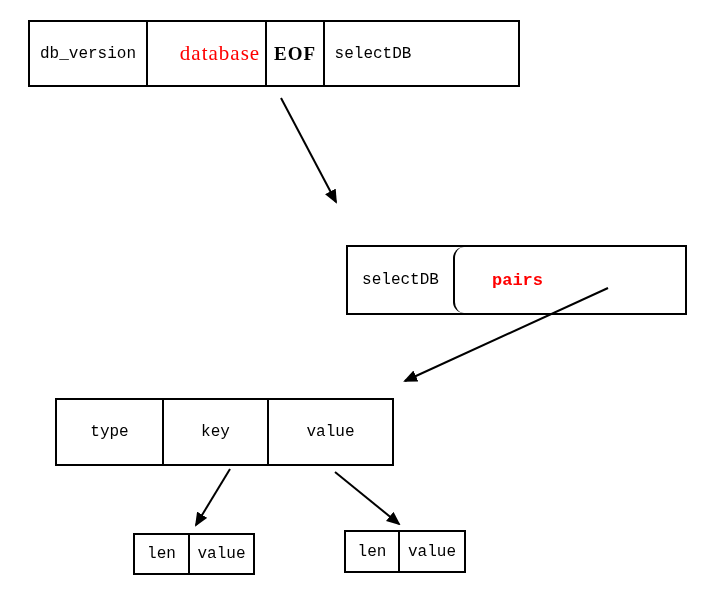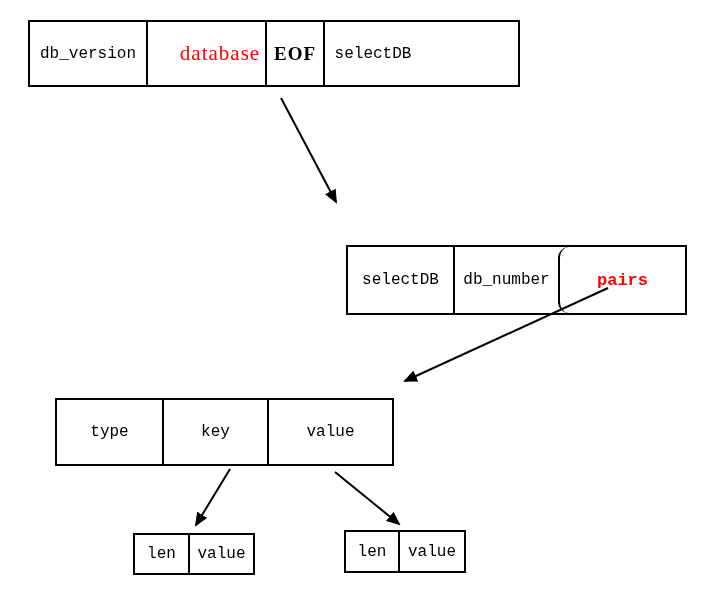--- a/index.html
+++ b/index.html
@@ -62,21 +62,20 @@
 
   <div class="tbl" style="left:28px; top:20px; width:492px; height:67px;">
     <div class="cell lbl-small" style="width:116px;">db_version</div>
     <div class="cell lbl-db red" style="width:119px;">database</div>
     <div class="cell lbl-big" style="width:58px;font-weight:bold;">EOF</div>
     <div class="cell lbl-small" style="width:98px;">selectDB</div>
   </div>
 
   <div class="tbl" style="left:346px; top:213px; width:341px; height:70px;margin-top:32px;">
     <div class="cell lbl-small" style="width:105px;">selectDB</div>
-    <div class="cell lbl-small" style="width:105px;">db_number</div>
     <div class="cell lbl-small red bold" style="width:127px;border-radius:11px;">pairs</div>
   </div>
 
   <div class="tbl" style="left:55px; top:398px; width:339px; height:68px;">
     <div class="cell lbl-small" style="width:105px;">type</div>
     <div class="cell lbl-small" style="width:105px;">key</div>
     <div class="cell lbl-small" style="width:125px;">value</div>
   </div>
 
   <div class="tbl" style="left:133px; top:533px; width:122px; height:42px;">

